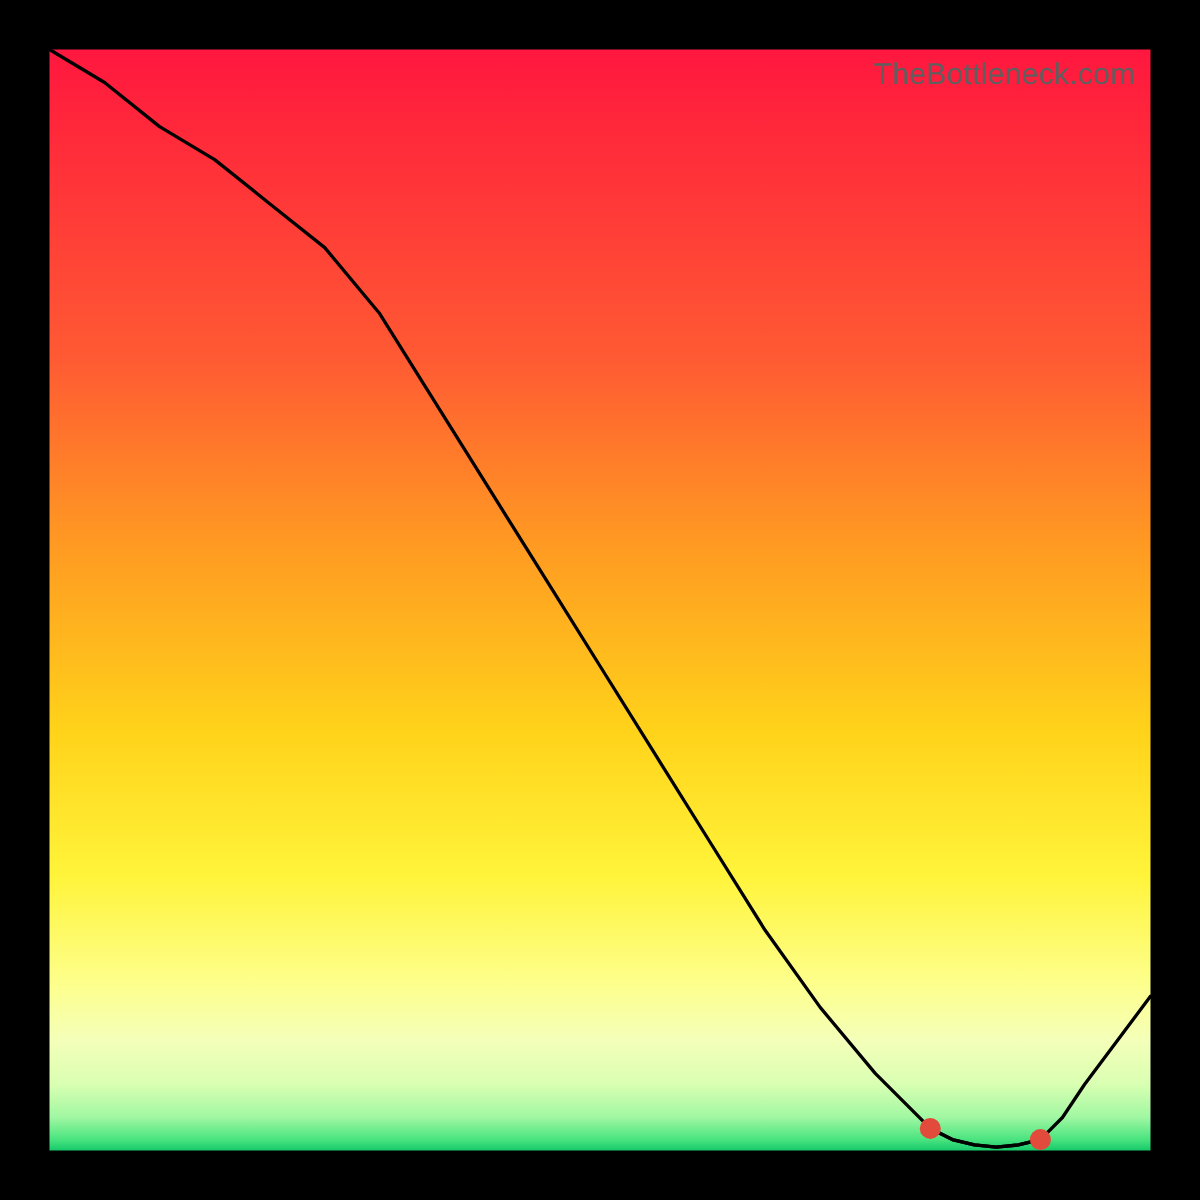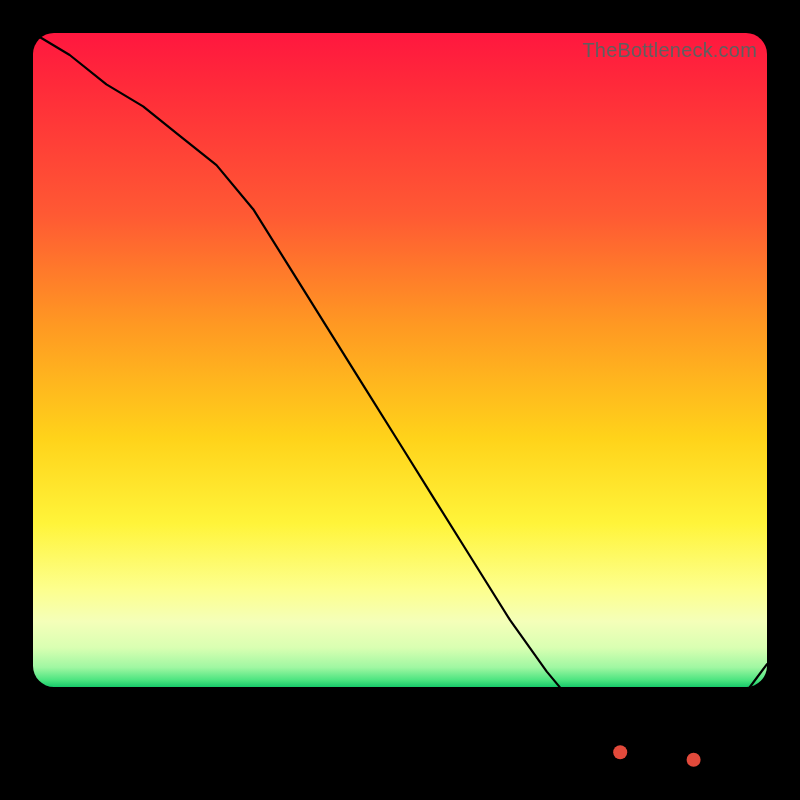--- a/index.html
+++ b/index.html
@@ -15,38 +15,37 @@
     position: relative;
     width: 800px;
     height: 800px;
     background: #000;
   }
   .plot-area {
     position: absolute;
     left: 33px;
     top: 33px;
     width: 734px;
-    height: 654px;
+    height: 734px;
     
     background: linear-gradient(
       to bottom,
       #ff173f 0%,
       #ff2a3a 8%,
       #ff5a33 28%,
       #ff9a22 45%,
       #ffd31a 62%,
       #fff43a 75%,
       #fdff8d 85%,
       #f4ffb9 90%,
       #d9ffb2 94%,
       #a0f7a2 97%,
       #49e47f 99%,
       #18c96a 100%
     );
-    border-radius: 21px;
   }
   .attribution {
     position: absolute;
     top: 6px;
     right: 10px;
     color: #5f5f5f;
     font-size: 20px;
     letter-spacing: 0.2px;
     user-select: none;
   }

